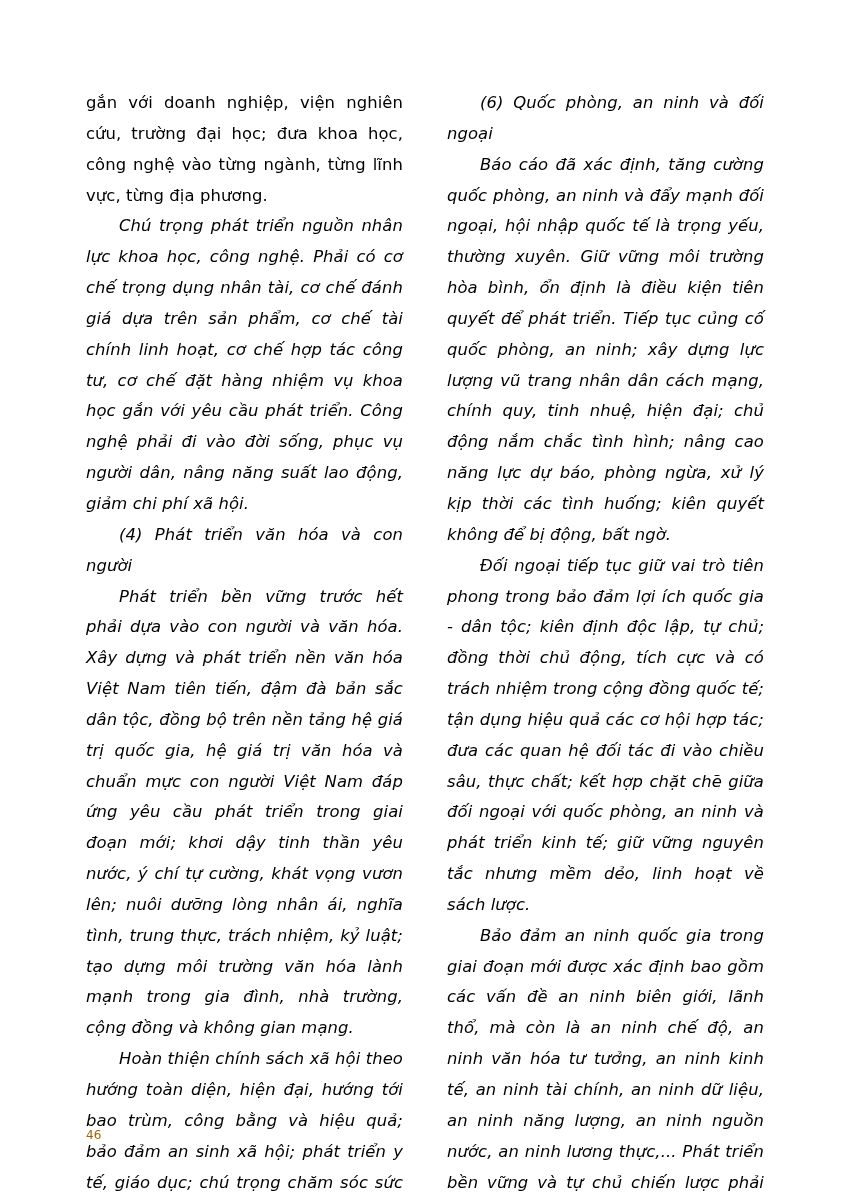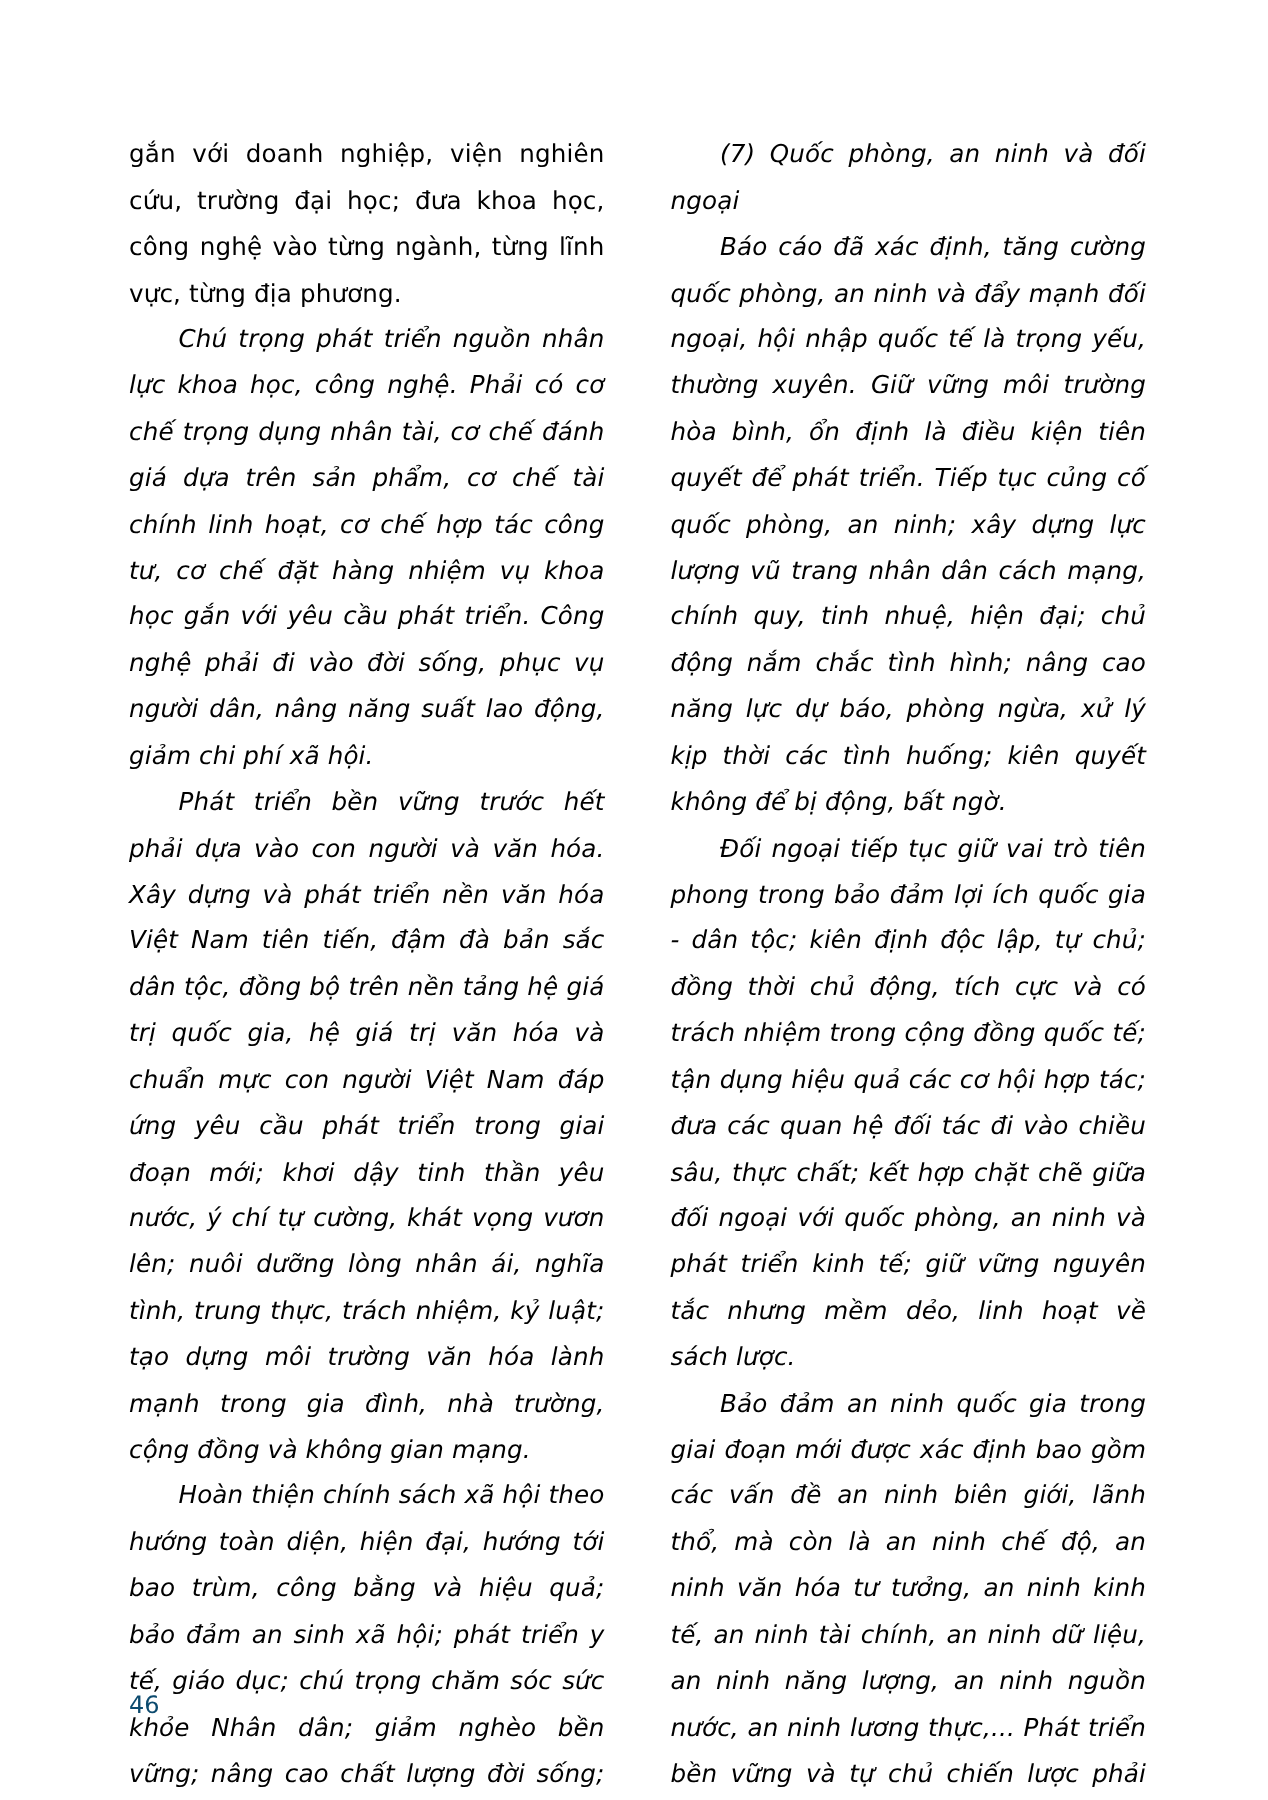--- a/index.html
+++ b/index.html
@@ -54,41 +54,42 @@
     font-style: italic;
   }
   p.heading {
     text-indent: 33px;
     font-style: italic;
   }
   .page-number {
     position: absolute;
     left: 86px;
     top: 1119px;
-    font-size: 16px;
+    font-size: 12px;
     line-height: 1;
-    color: #0c4a6e;
+    color: #a16207;
   }
 </style>
 </head>
 <body>
 
 <div class="page">
   <div class="content">
     <div class="columns">
 
       <div class="col">
         <p>gắn với doanh nghiệp, viện nghiên cứu, trường đại học; đưa khoa học, công nghệ vào từng ngành, từng lĩnh vực, từng địa phương.</p>
         <p class="indent">Chú trọng phát triển nguồn nhân lực khoa học, công nghệ. Phải có cơ chế trọng dụng nhân tài, cơ chế đánh giá dựa trên sản phẩm, cơ chế tài chính linh hoạt, cơ chế hợp tác công tư, cơ chế đặt hàng nhiệm vụ khoa học gắn với yêu cầu phát triển. Công nghệ phải đi vào đời sống, phục vụ người dân, nâng năng suất lao động, giảm chi phí xã hội.</p>
+        <p class="heading">(4) Phát triển văn hóa và con người</p>
         <p class="indent">Phát triển bền vững trước hết phải dựa vào con người và văn hóa. Xây dựng và phát triển nền văn hóa Việt Nam tiên tiến, đậm đà bản sắc dân tộc, đồng bộ trên nền tảng hệ giá trị quốc gia, hệ giá trị văn hóa và chuẩn mực con người Việt Nam đáp ứng yêu cầu phát triển trong giai đoạn mới; khơi dậy tinh thần yêu nước, ý chí tự cường, khát vọng vươn lên; nuôi dưỡng lòng nhân ái, nghĩa tình, trung thực, trách nhiệm, kỷ luật; tạo dựng môi trường văn hóa lành mạnh trong gia đình, nhà trường, cộng đồng và không gian mạng.</p>
         <p class="indent">Hoàn thiện chính sách xã hội theo hướng toàn diện, hiện đại, hướng tới bao trùm, công bằng và hiệu quả; bảo đảm an sinh xã hội; phát triển y tế, giáo dục; chú trọng chăm sóc sức khỏe Nhân dân; giảm nghèo bền vững; nâng cao chất lượng đời sống; tăng trưởng kinh tế gắn kết chặt chẽ với tiến bộ và công bằng xã hội, để đời sống vật chất và tinh thần của người dân không ngừng được nâng cao,</p>
       </div>
 
       <div class="col">
-        <p class="heading">(7) Quốc phòng, an ninh và đối ngoại</p>
+        <p class="heading">(6) Quốc phòng, an ninh và đối ngoại</p>
         <p class="indent">Báo cáo đã xác định, tăng cường quốc phòng, an ninh và đẩy mạnh đối ngoại, hội nhập quốc tế là trọng yếu, thường xuyên. Giữ vững môi trường hòa bình, ổn định là điều kiện tiên quyết để phát triển. Tiếp tục củng cố quốc phòng, an ninh; xây dựng lực lượng vũ trang nhân dân cách mạng, chính quy, tinh nhuệ, hiện đại; chủ động nắm chắc tình hình; nâng cao năng lực dự báo, phòng ngừa, xử lý kịp thời các tình huống; kiên quyết không để bị động, bất ngờ.</p>
         <p class="indent">Đối ngoại tiếp tục giữ vai trò tiên phong trong bảo đảm lợi ích quốc gia - dân tộc; kiên định độc lập, tự chủ; đồng thời chủ động, tích cực và có trách nhiệm trong cộng đồng quốc tế; tận dụng hiệu quả các cơ hội hợp tác; đưa các quan hệ đối tác đi vào chiều sâu, thực chất; kết hợp chặt chẽ giữa đối ngoại với quốc phòng, an ninh và phát triển kinh tế; giữ vững nguyên tắc nhưng mềm dẻo, linh hoạt về sách lược.</p>
         <p class="indent">Bảo đảm an ninh quốc gia trong giai đoạn mới được xác định bao gồm các vấn đề an ninh biên giới, lãnh thổ, mà còn là an ninh chế độ, an ninh văn hóa tư tưởng, an ninh kinh tế, an ninh tài chính, an ninh dữ liệu, an ninh năng lượng, an ninh nguồn nước, an ninh lương thực,... Phát triển bền vững và tự chủ chiến lược phải được đặt trong tổng thể nhiệm vụ bảo vệ Tổ quốc từ sớm, từ xa, từ cơ sở, từ nơi xuất phát.</p>
       </div>
 
     </div>
   </div>
 
   <div class="page-number">46</div>
 </div>

